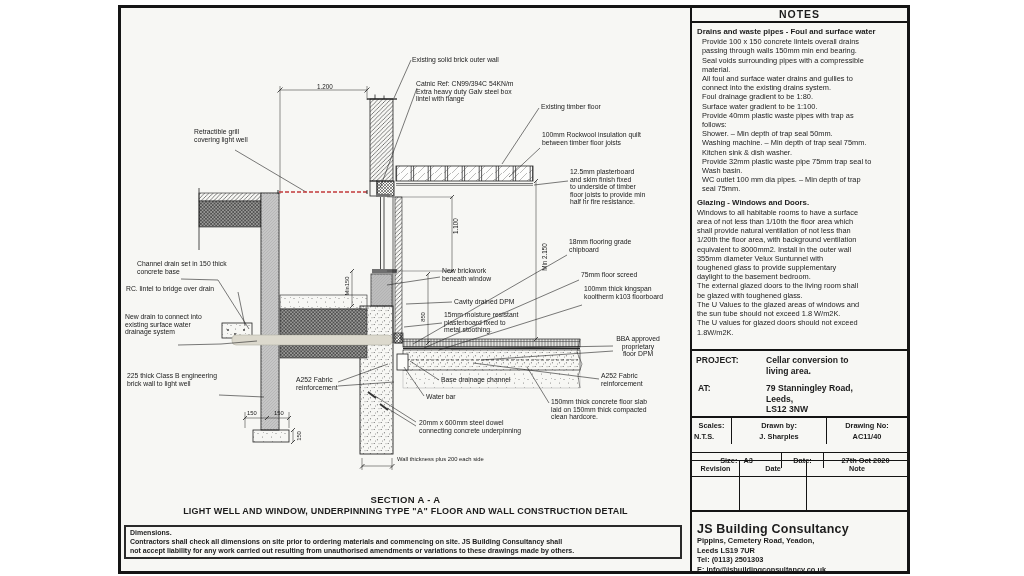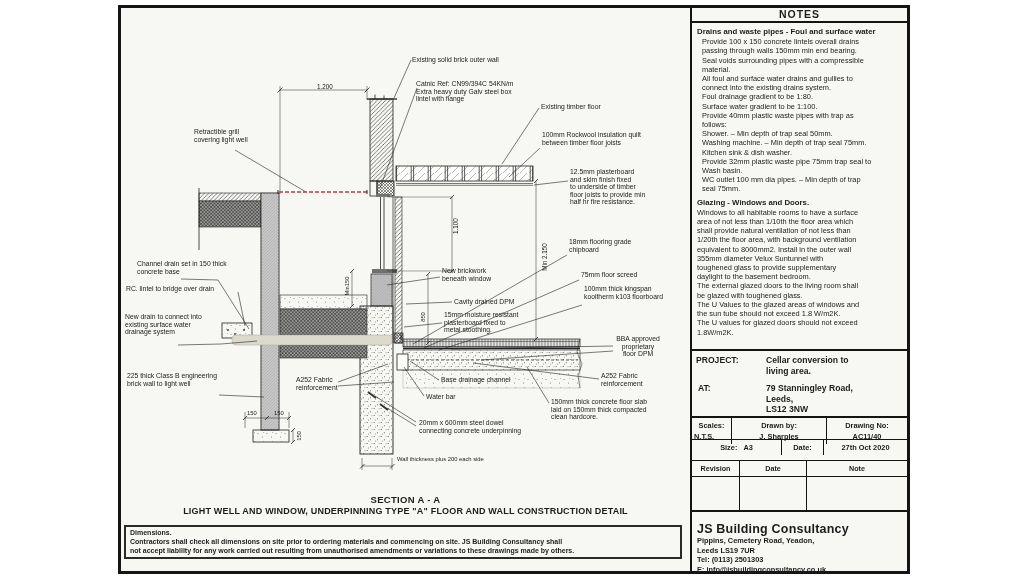--- a/index.html
+++ b/index.html
@@ -29,21 +29,21 @@
   .p-proj{top:341px;height:63px;border-top:2px solid #141414;font-size:8.6px;font-weight:bold;}
   .projlab{position:absolute;left:4px;top:4px;}
   .projval{position:absolute;left:74px;top:4px;white-space:pre-line;line-height:11px;}
   .atlab{position:absolute;left:6px;top:32px;text-align:center;}
   .atval{position:absolute;left:74px;top:32px;white-space:pre-line;line-height:10.5px;}
   .p-t1{top:408px;height:28px;border-top:2px solid #141414;display:grid;grid-template-columns:39px 95px 1fr;font-size:7.4px;font-weight:bold;}
   .p-t1 > div{border-left:1.5px solid #141414;padding-top:3px;position:relative;}
   .p-t1 > div:first-child{border-left:none;}
   .cell-label{display:block;text-align:center;}
   .cell-value{display:block;text-align:center;margin-top:2px;}
-  .p-t2{top:431px;height:16px;border-top:1.5px solid #141414;display:grid;grid-template-columns:89px 42px 1fr;font-size:7.4px;font-weight:bold;}
+  .p-t2{top:444px;height:16px;border-top:1.5px solid #141414;display:grid;grid-template-columns:89px 42px 1fr;font-size:7.4px;font-weight:bold;}
   .p-t2 > div{border-left:1.5px solid #141414;display:flex;align-items:center;justify-content:center;gap:6px;}
   .p-t2 > div:first-child{border-left:none;}
   .p-rev{top:452px;height:16px;border-top:1.5px solid #141414;display:grid;grid-template-columns:47px 67px 1fr;font-size:7.2px;font-weight:bold;}
   .p-rev > div{border-left:1.5px solid #141414;display:flex;align-items:center;justify-content:center;}
   .p-rev > div:first-child{border-left:none;}
   .p-reve{top:468px;height:34px;border-top:1.5px solid #141414;display:grid;grid-template-columns:47px 67px 1fr;}
   .p-reve > div{border-left:1.5px solid #141414;}
   .p-reve > div:first-child{border-left:none;}
   .p-firm{top:502px;bottom:0;border-top:2px solid #141414;padding:10px 0 0 5px;}
   .firm-name{font-size:12.5px;font-weight:bold;letter-spacing:.2px;}

